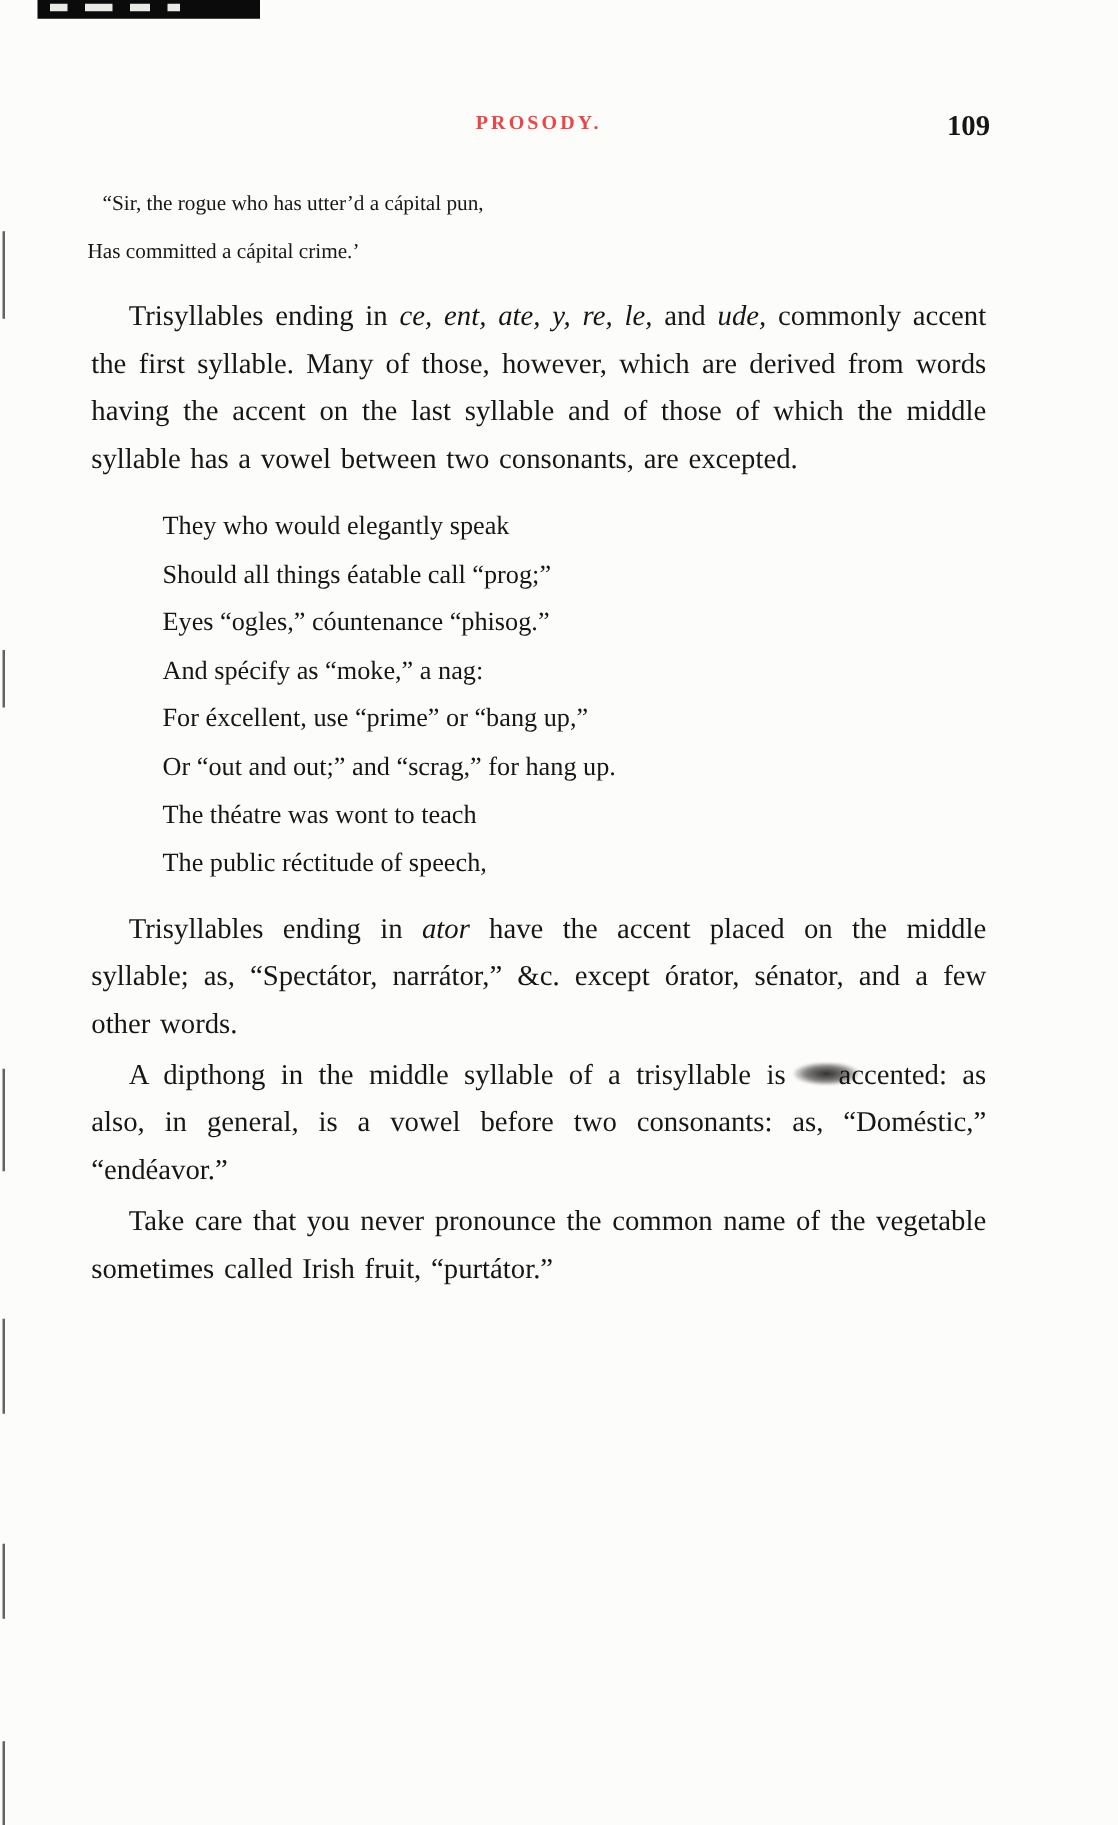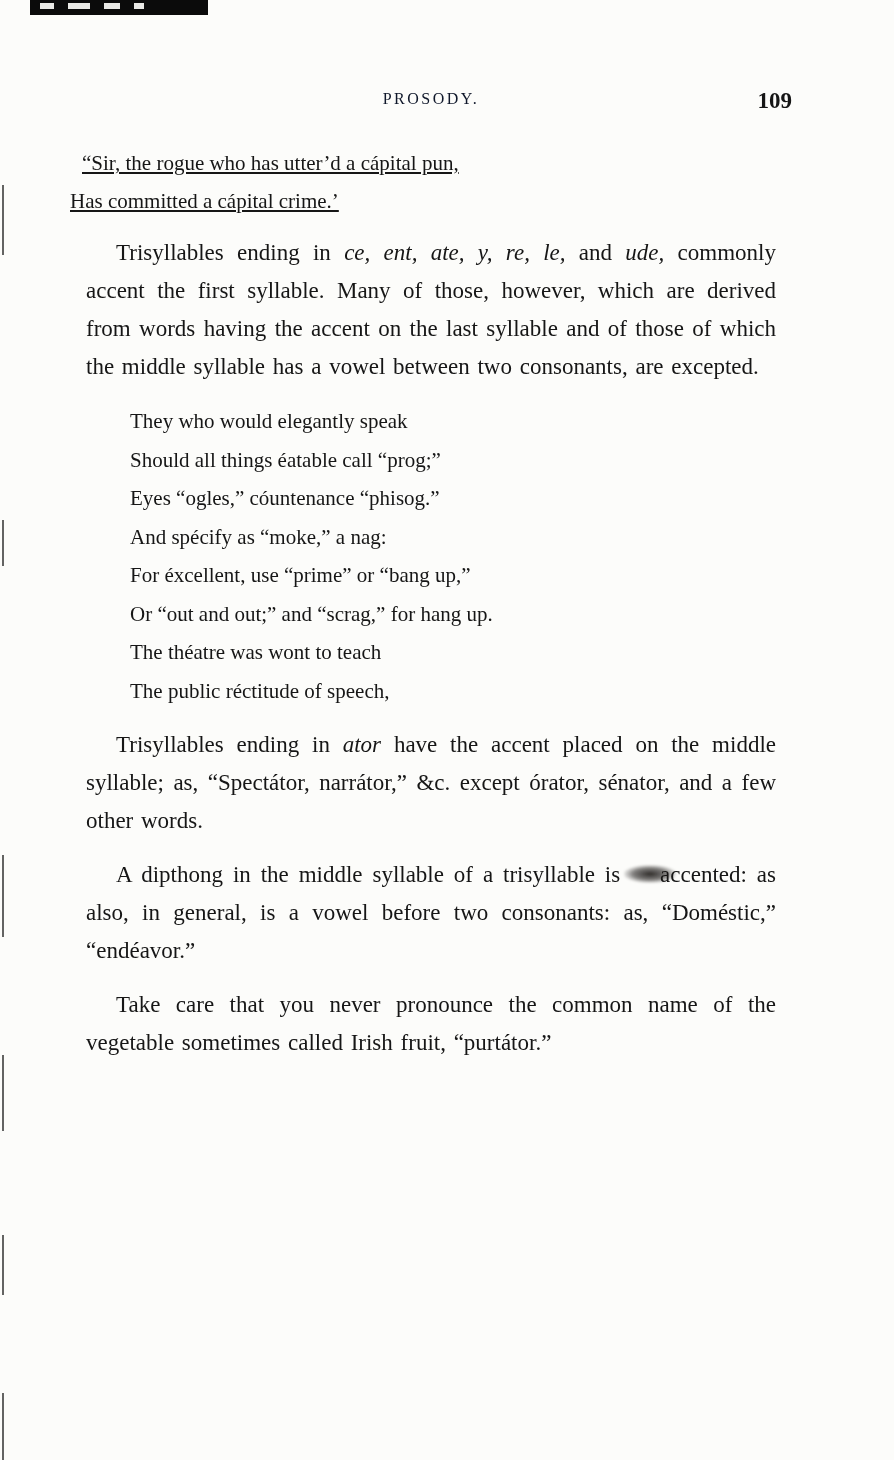--- a/index.html
+++ b/index.html
@@ -61,40 +61,39 @@
     margin-bottom: 26px;
   }
   .header .title {
     position: absolute;
     left: 0;
     right: 0;
     top: 2px;
     text-align: center;
     font-size: 16px;
     letter-spacing: 2.5px;
-    font-weight: normal;
-    color: #0f172a;
+    font-weight: bold;
+    color: #ef4444;
   }
   .header .pagenum {
     position: absolute;
     right: 0;
     top: 0;
     font-size: 23px;
     font-weight: bold;
   }
   .quote {
     margin-top: 8px;
-    font-size: 21px;
+    font-size: 17px;
     line-height: 38px;
-    text-decoration: underline;
   }
   .quote .q1 { margin-left: 12px; }
   .quote .q2 { }
   .para {
-    margin: 16px;
+    margin: 3px;
     font-size: 23px;
     line-height: 38px;
     text-align: justify;
     text-indent: 30px;
     word-spacing: 2px;
   }
   .para.gap-top { margin-top: 14px; }
   .ital { font-style: italic; }
   .poem {
     margin: 15px 0 15px 60px;

